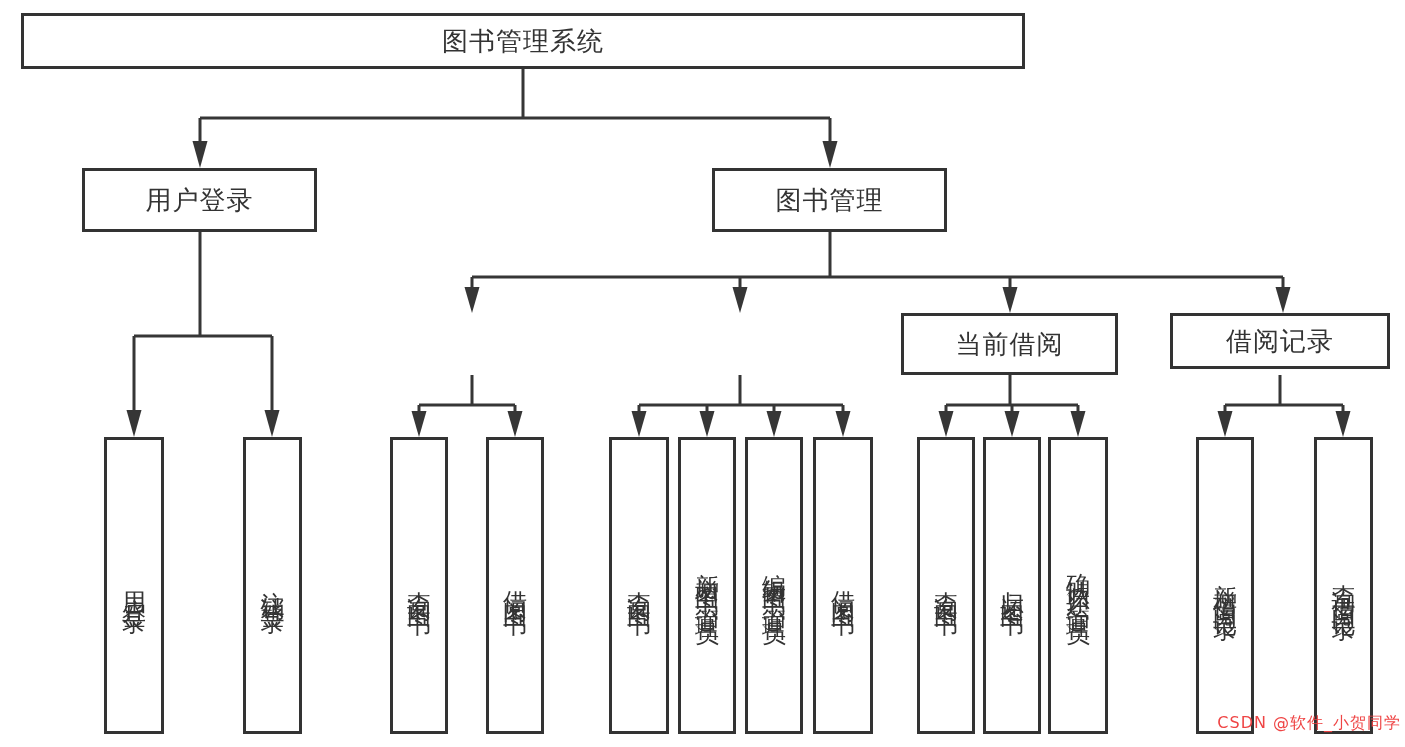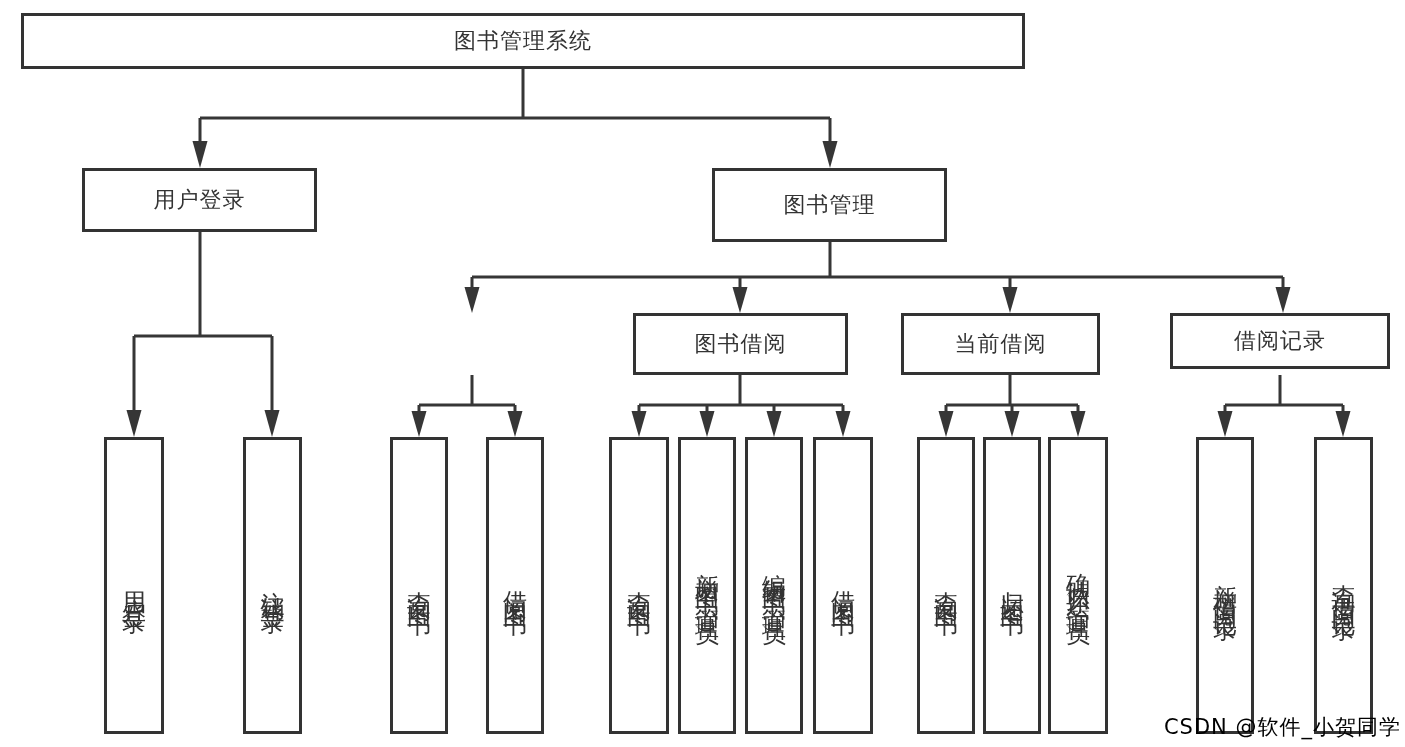--- a/index.html
+++ b/index.html
@@ -19,35 +19,35 @@
   .box{
     position:absolute;
     border:3px solid #333333;
     background:#ffffff;
     display:flex;align-items:center;justify-content:center;
     box-sizing:border-box;
     color:#333333;
     z-index:2;
   }
   .box.h span{
-    font-size:22px;font-weight:500;letter-spacing:1px;white-space:nowrap;text-align:right;
+    font-size:26px;font-weight:500;letter-spacing:1px;white-space:nowrap;text-align:right;
   }
   .box.v span{
     writing-mode:vertical-rl;
     text-orientation:mixed;
     font-size:24px;font-weight:500;
     letter-spacing:7px;
     line-height:1;
     white-space:nowrap;
   }
   .watermark{
     position:absolute;
     top:713px;right:4px;
-    font-size:21px;
-    color:#000000;
+    font-size:16px;
+    color:#ef4444;
     letter-spacing:1px;
     z-index:5;
     white-space:nowrap;
   }
 </style>
 </head>
 <body>
 
 <div class="canvas">
 
@@ -87,28 +87,25 @@
     <polygon points="1335.5,411 1350.5,411 1343,437"></polygon>
   </svg>
 
   <div class="box h" style="left:21px;top:13px;width:1004px;height:56px">
     <span>图书管理系统</span>
   </div>
 
   <div class="box h" style="left:82px;top:168px;width:235px;height:64px">
     <span>用户登录</span>
   </div>
-  <div class="box h" style="left:712px;top:168px;width:235px;height:74px">
+  <div class="box h" style="left:712px;top:168px;width:235px;height:64px">
     <span>图书管理</span>
   </div>
 
-  <div class="box h" style="left:633px;top:313px;width:215px;height:62px">
-    <span>图书借阅</span>
-  </div>
-  <div class="box h" style="left:901px;top:313px;width:199px;height:62px">
+  <div class="box h" style="left:901px;top:313px;width:217px;height:62px">
     <span>当前借阅</span>
   </div>
   <div class="box h" style="left:1170px;top:313px;width:220px;height:56px">
     <span>借阅记录</span>
   </div>
 
   <div class="box v" style="left:104px;top:437px;width:60px;height:297px">
     <span>用户登录</span>
   </div>
   <div class="box v" style="left:243px;top:437px;width:59px;height:297px">

